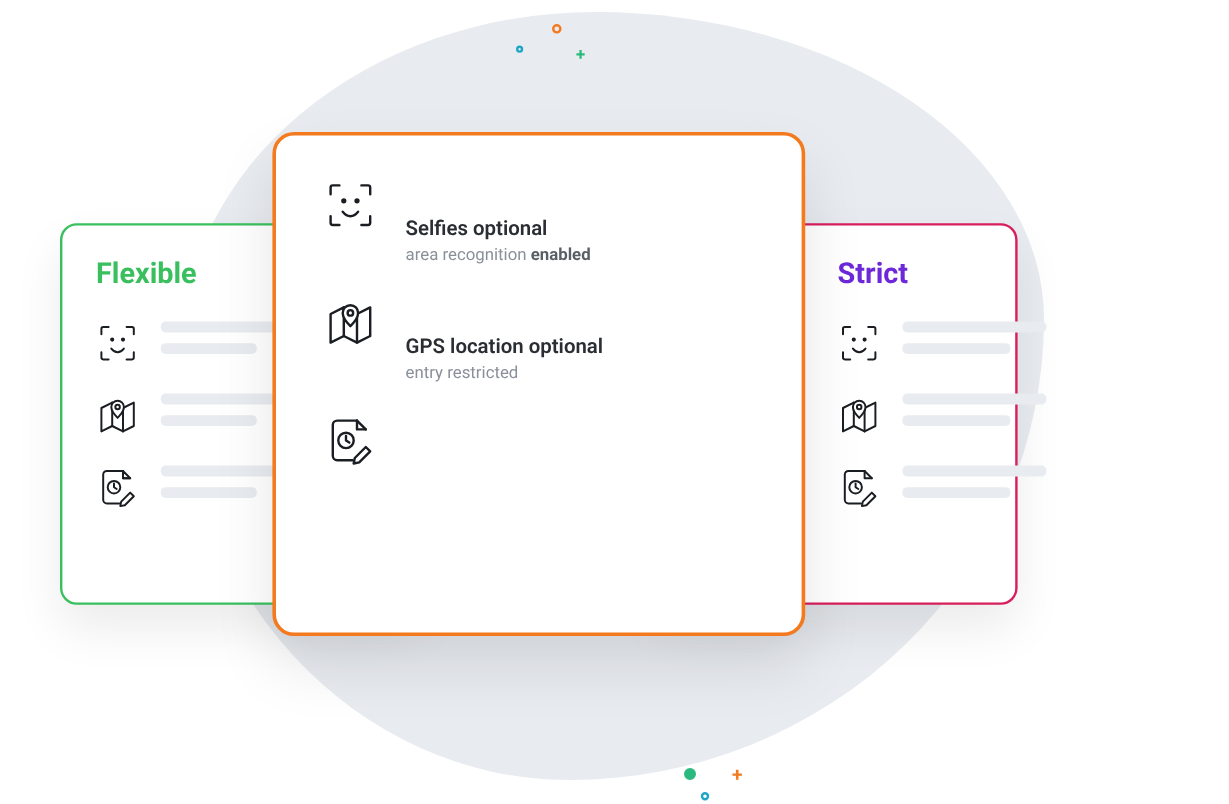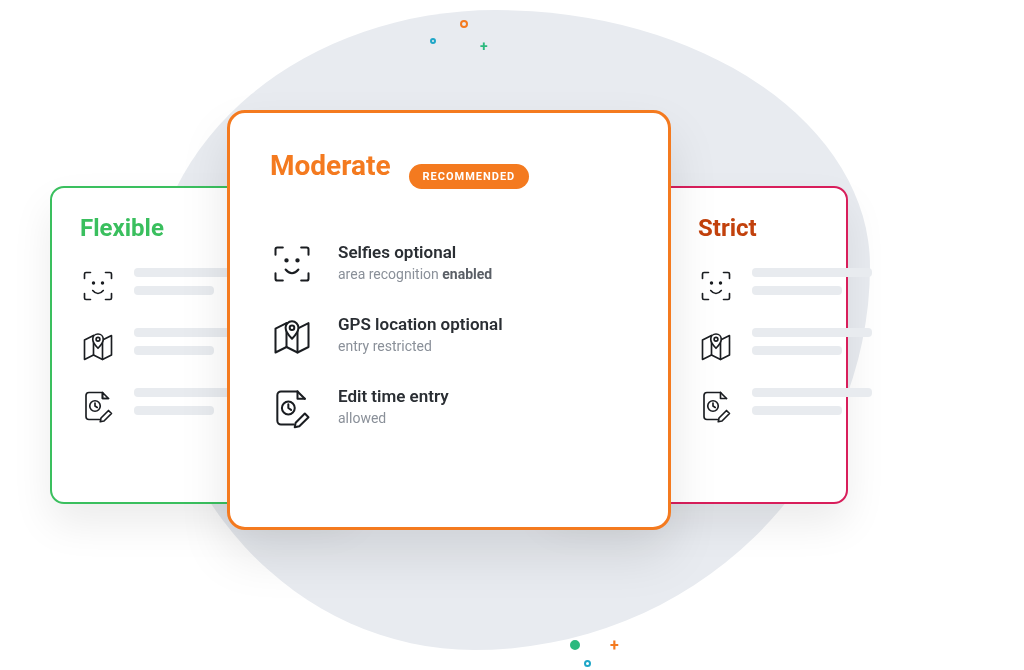--- a/index.html
+++ b/index.html
@@ -69,21 +69,21 @@
     padding: 36px 40px 36px 40px;
     border-radius: 18px;
     box-shadow: 0 25px 50px rgba(0,0,0,0.10);
   }
   .card-title {
     font-size: 24px;
     font-weight: 700;
     margin-bottom: 26px;
   }
   .t-flexible { color: #3ABF5E; }
-  .t-strict { color: #c2410c; }
+  .t-strict { color: #6d28d9; }
   .t-moderate { color: #F47A1F; font-size: 28px; display:inline-block; vertical-align: middle;}
   .badge {
     display: inline-block;
     background: #F47A1F;
     color: #fff;
     font-size: 11px;
     font-weight: 700;
     letter-spacing: 1px;
     padding: 6px 14px;
     border-radius: 20px;
@@ -92,21 +92,21 @@
     position: relative;
     top: -2px;
   }
   .header-row { margin-bottom: 34px; }
   
   .entry { display: flex; align-items: flex-start; margin-bottom: 26px; }
   .entry:last-child { margin-bottom: 0; }
   .icon-cell { width: 46px; height: 46px; flex-shrink: 0; margin-right: 22px; }
   .icon-cell svg { width: 44px; height: 44px; }
   
-  .entry-text .line1 { font-size: 17px; font-weight: 600; color: #2A2E33; margin-bottom: 4px; }
+  .entry-text .line1 { font-size: 17px; font-weight: 600; color: #2A2E33; margin-bottom: 4px; margin-top: 32px; }
   .entry-text .line2 { font-size: 14px; color: #8A9099; }
   .entry-text .line2 b { font-weight: 700; color: #5A5F66; text-align: center; }
   
   .placeholder-lines .pline {
     background: #E8EBEF;
     height: 9px;
     border-radius: 4px;
     margin-bottom: 9px;
   }
   .placeholder-lines .pline.long { width: 130px; }
@@ -183,24 +183,20 @@
         </svg>
       </div>
       <div class="placeholder-lines">
         <div class="pline long"></div>
           <div class="pline short"></div>
       </div>
     </div>
   </div>
 
   <div class="card card-moderate">
-    <div class="header-row">
-      <span class="card-title t-moderate">Moderate</span>
-      <span class="badge">RECOMMENDED</span>
-    </div>
 
     <div class="entry">
       <div class="icon-cell">
         <svg viewBox="0 0 48 48" fill="none" stroke="#1A1D21" stroke-width="2.2" stroke-linecap="round" stroke-linejoin="round">
           <path d="M6 14V8a2 2 0 0 1 2-2h6"></path>
             <path d="M34 6h6a2 2 0 0 1 2 2v6"></path>
           <path d="M42 34v6a2 2 0 0 1-2 2h-6"></path>
             <path d="M14 42H8a2 2 0 0 1-2-2v-6"></path>
           <circle cx="18" cy="20" r="1.3" fill="#1A1D21"></circle>
             <circle cx="30" cy="20" r="1.3" fill="#1A1D21"></circle>
@@ -237,26 +233,20 @@
       <div class="icon-cell">
         <svg viewBox="0 0 48 48" fill="none" stroke="#1A1D21" stroke-width="2.2" stroke-linecap="round" stroke-linejoin="round">
           <path d="M30 6H12a4 4 0 0 0-4 4v28a4 4 0 0 0 4 4h14"></path>
             <path d="M30 6v8h8"></path>
             <path d="M30 6l8 8"></path>
           <circle cx="20" cy="24" r="7"></circle>
             <path d="M20 20v4l3 2"></path>
           <path d="M28 40l10-10 4 4-10 10-5 1z"></path>
         </svg>
       </div>
-      <div class="entry-text">
-        <div class="line1">Edit time entry</div>
-        <div class="line2">
-          <span>allowed</span><b></b>
-        </div>
-      </div>
     </div>
   </div>
 
   <div class="card card-side card-strict">
     <div class="card-title t-strict">Strict</div>
     <div class="entry">
       <div class="icon-cell">
         <svg viewBox="0 0 48 48" fill="none" stroke="#1A1D21" stroke-width="2.2" stroke-linecap="round" stroke-linejoin="round">
           <path d="M6 14V8a2 2 0 0 1 2-2h6"></path>
             <path d="M34 6h6a2 2 0 0 1 2 2v6"></path>

